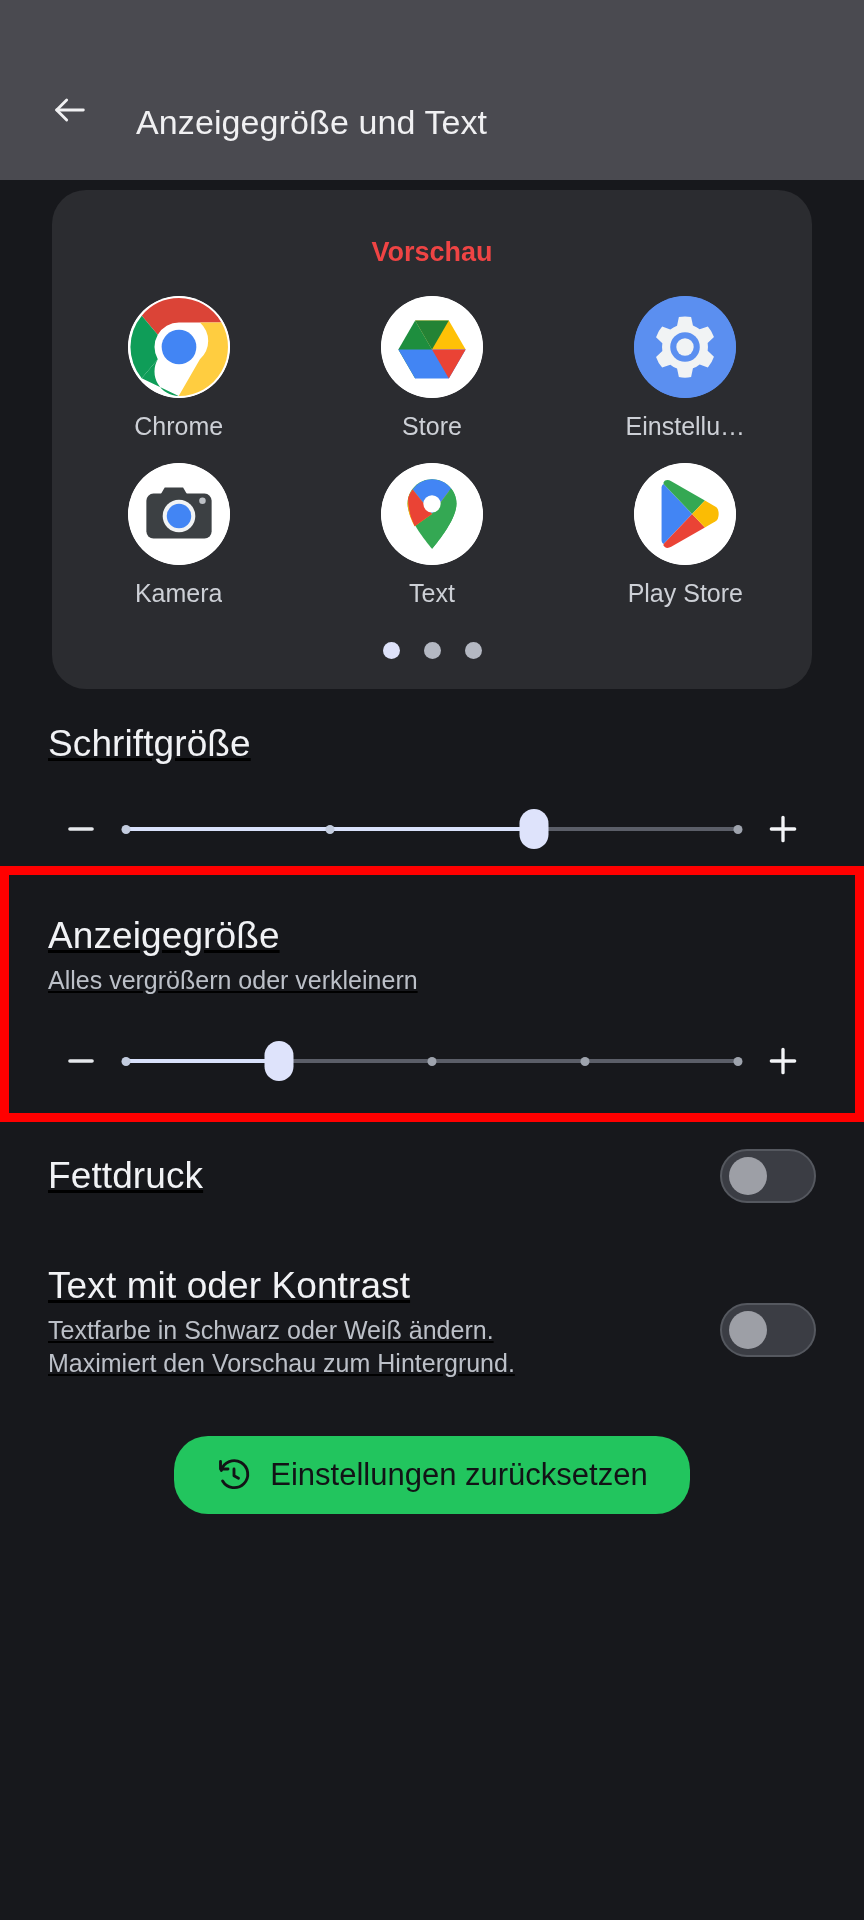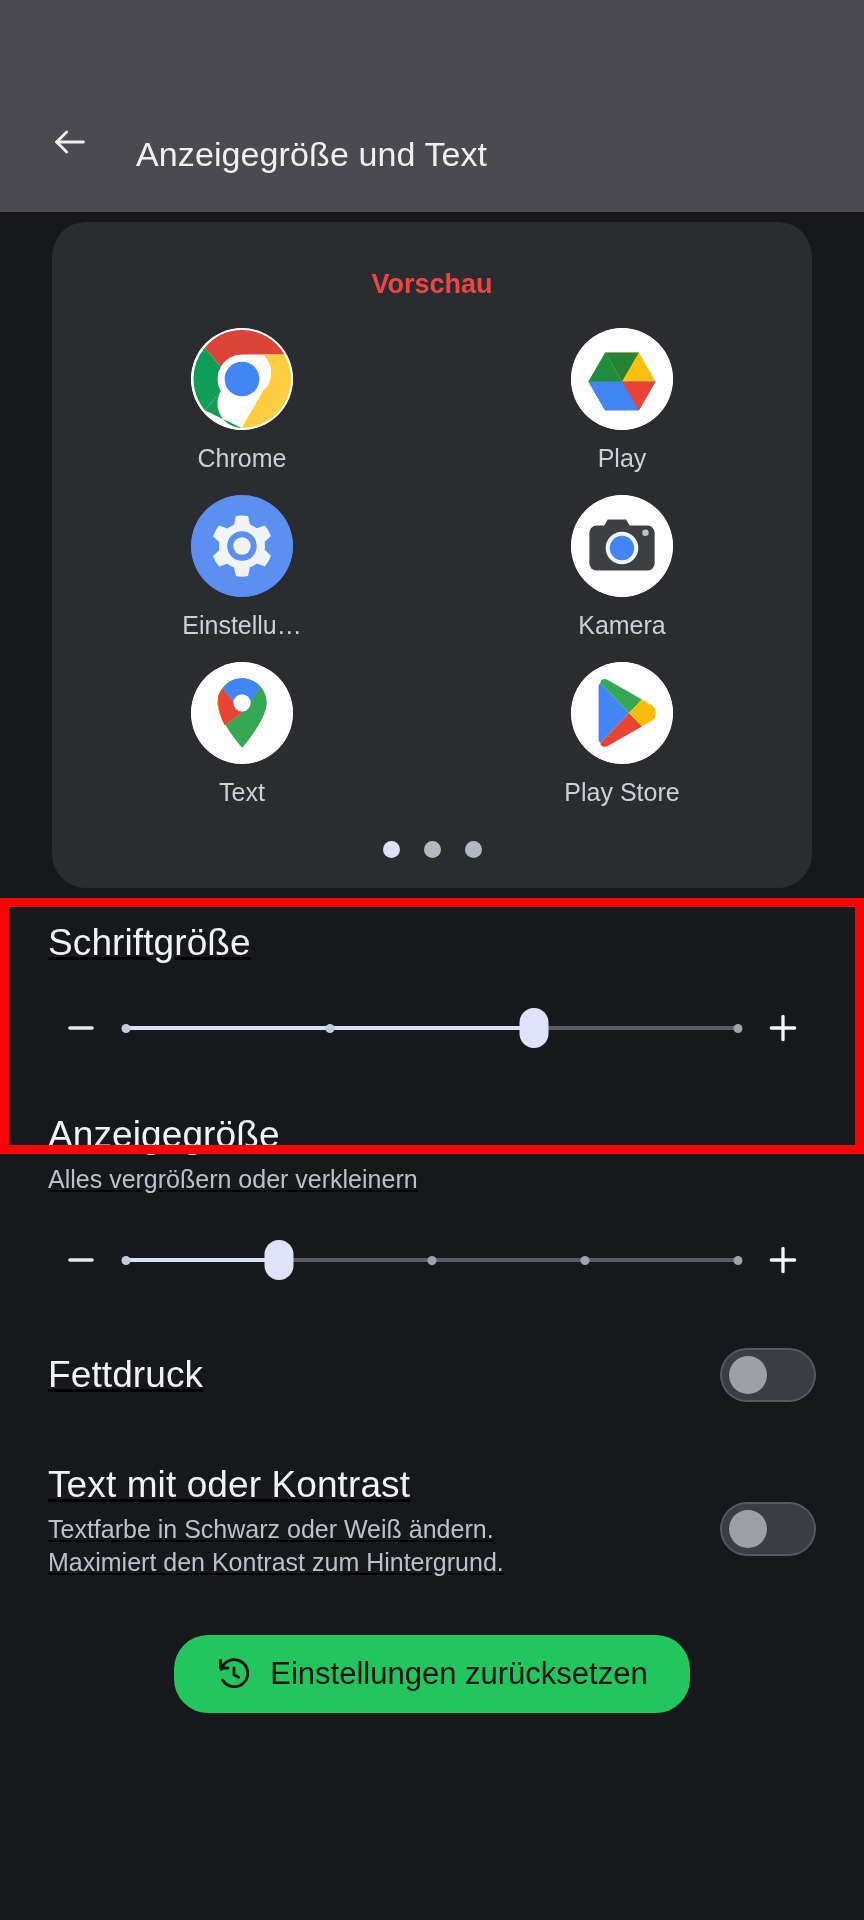--- a/index.html
+++ b/index.html
@@ -6,21 +6,21 @@
   html, body {
     width:864px; height:1920px;
     background:#17181c;
     font-family:"Liberation Sans", sans-serif;
     overflow:hidden;
   }
   body { position:relative; }
 
   
   .appbar{
-    height:212px;
+    height:180px;
     background:#4a4a50;
     display:flex;
     align-items:flex-end;
     padding:0 0 38px 0;
   }
   .back-btn{
     width:96px; height:64px;
     display:flex; align-items:center; justify-content:center;
     flex:none;
     margin-left:22px;
@@ -51,21 +51,21 @@
   .preview-title{
     text-align:center;
     color:#ef4444;
     font-size:27px;
     font-weight:700;
     margin-bottom:28px;
     margin-top:25px;
   }
   .app-grid{
     display:grid;
-    grid-template-columns:repeat(2,1fr);
+    grid-template-columns:repeat(3,1fr);
     row-gap:22px;
   }
   .app-cell{
     display:flex;
     flex-direction:column;
     align-items:center;
     cursor:pointer;
   }
   .app-icon{
     width:102px; height:102px;
@@ -261,21 +261,21 @@
             <circle cx="50" cy="50" r="50" fill="#fff"></circle>
             <g transform="translate(17,24) scale(0.66)">
               <path d="M25 0h50L100 43H50z" fill="#ffc107"></path>
               <path d="M25 0 0 43l25 43 25-43z" fill="#1e8e3e"></path>
               <path d="M0 43h100l-25 43H25z" fill="#4285f4"></path>
               <path d="M50 43 75 86l25-43z" fill="#ea4335"></path>
               <path d="M25 0 50 43 75 0z" fill="#188038" opacity="0.95"></path>
             </g>
           </svg>
         </div>
-        <div class="app-label">Play</div>
+        <div class="app-label">Store</div>
       </div>
 
       <div class="app-cell">
         <div class="app-icon" style="background:#5b8ff0;">
           <svg width="102" height="102" viewBox="0 0 100 100">
             <circle cx="50" cy="50" r="50" fill="#5b8ff0"></circle>
             <path d="M50 20c2 0 4 .2 6 .5l1.8 8.4a22 22 0 0 1 6.6 3.8l8-2.9a30 30 0 0 1 6 10.4l-6.2 5.9a22 22 0 0 1 0 7.6l6.2 5.9a30 30 0 0 1-6 10.4l-8-2.9a22 22 0 0 1-6.6 3.8L56 79.5a30 30 0 0 1-12 0l-1.8-8.4a22 22 0 0 1-6.6-3.8l-8 2.9a30 30 0 0 1-6-10.4l6.2-5.9a22 22 0 0 1 0-7.6l-6.2-5.9a30 30 0 0 1 6-10.4l8 2.9a22 22 0 0 1 6.6-3.8L44 20.5c2-.3 4-.5 6-.5z" fill="#f1f3f4"></path>
             <circle cx="50" cy="50" r="14.5" fill="#5b8ff0"></circle>
             <circle cx="50" cy="50" r="8.5" fill="#f1f3f4"></circle>
           </svg>
@@ -392,21 +392,21 @@
     </div>
     <div class="switch">
       <span class="knob"></span>
     </div>
   </div>
 
   <div class="section toggle-row" style="padding-top:62px;">
     <div class="toggle-texts">
       <div class="sec-title">Text mit oder Kontrast</div>
       <div class="sec-sub">Textfarbe in Schwarz oder Weiß ändern.</div>
-      <div class="sec-sub" style="margin-top:0;">Maximiert den Kontrast zum Hintergrund.</div>
+      <div class="sec-sub" style="margin-top:0;">Maximiert den Vorschau zum Hintergrund.</div>
     </div>
     <div class="switch" style="margin-top:14px;">
       <span class="knob"></span>
     </div>
   </div>
 
   <div class="reset-wrap" style="padding-top:56px;">
     <button class="reset-btn">
       <span>
         <svg width="36" height="36" viewBox="0 0 24 24" fill="none" stroke="#121316" stroke-width="1.9" stroke-linecap="round" stroke-linejoin="round">

